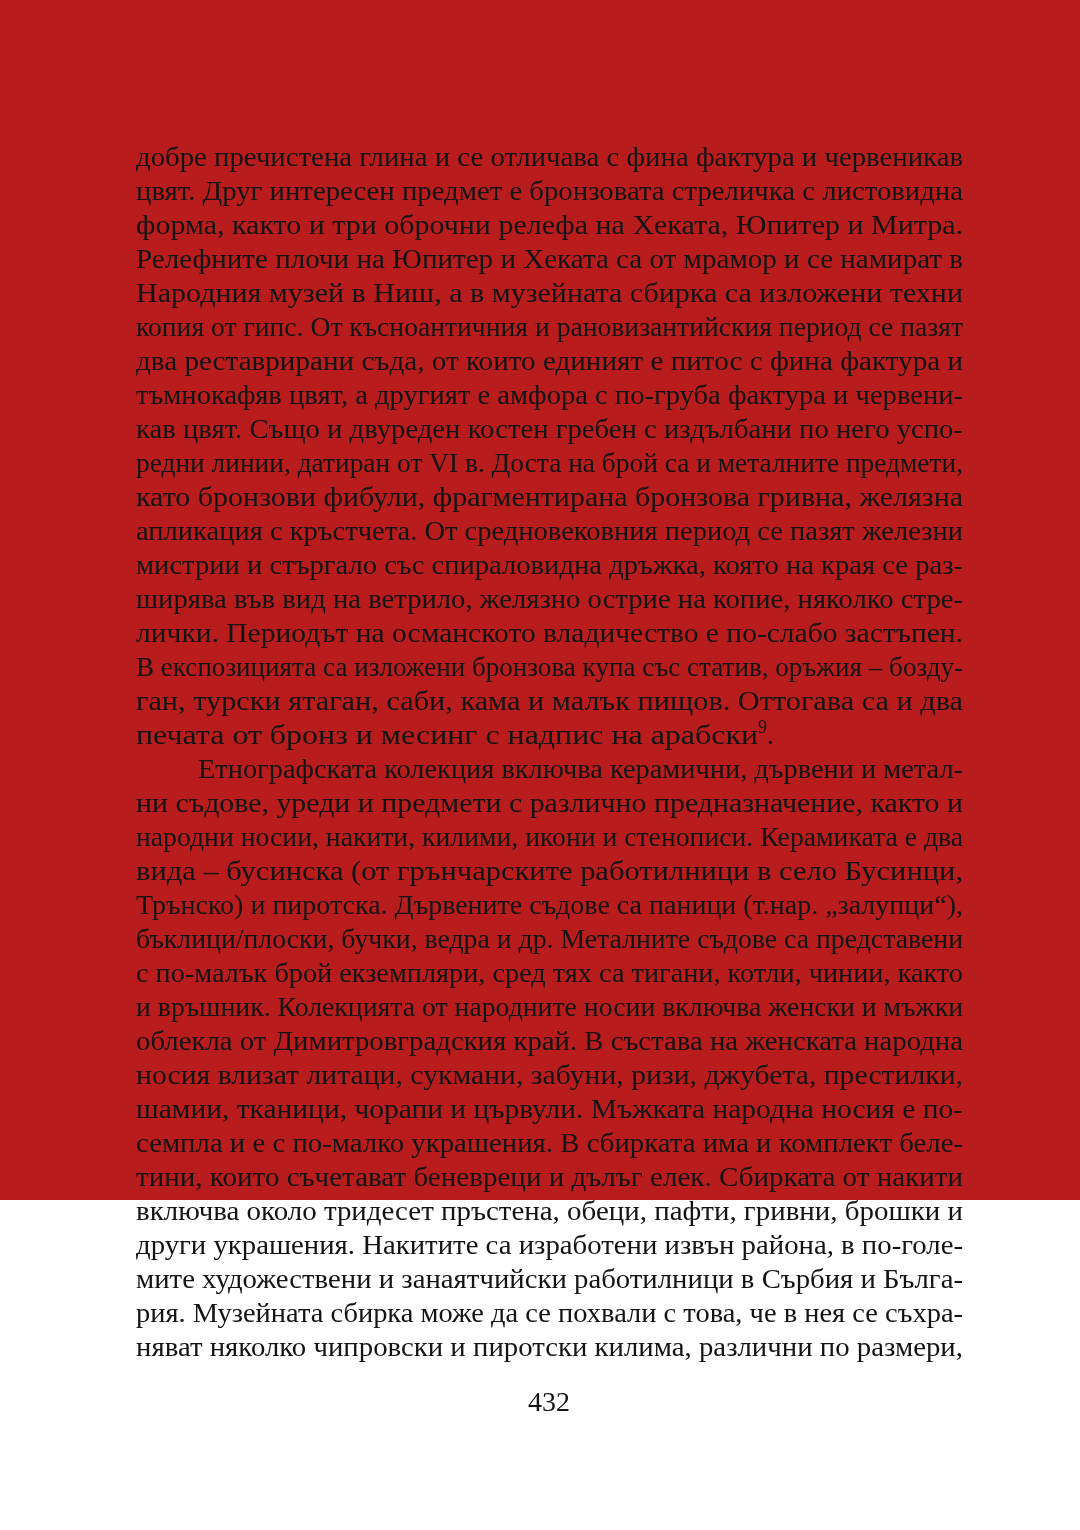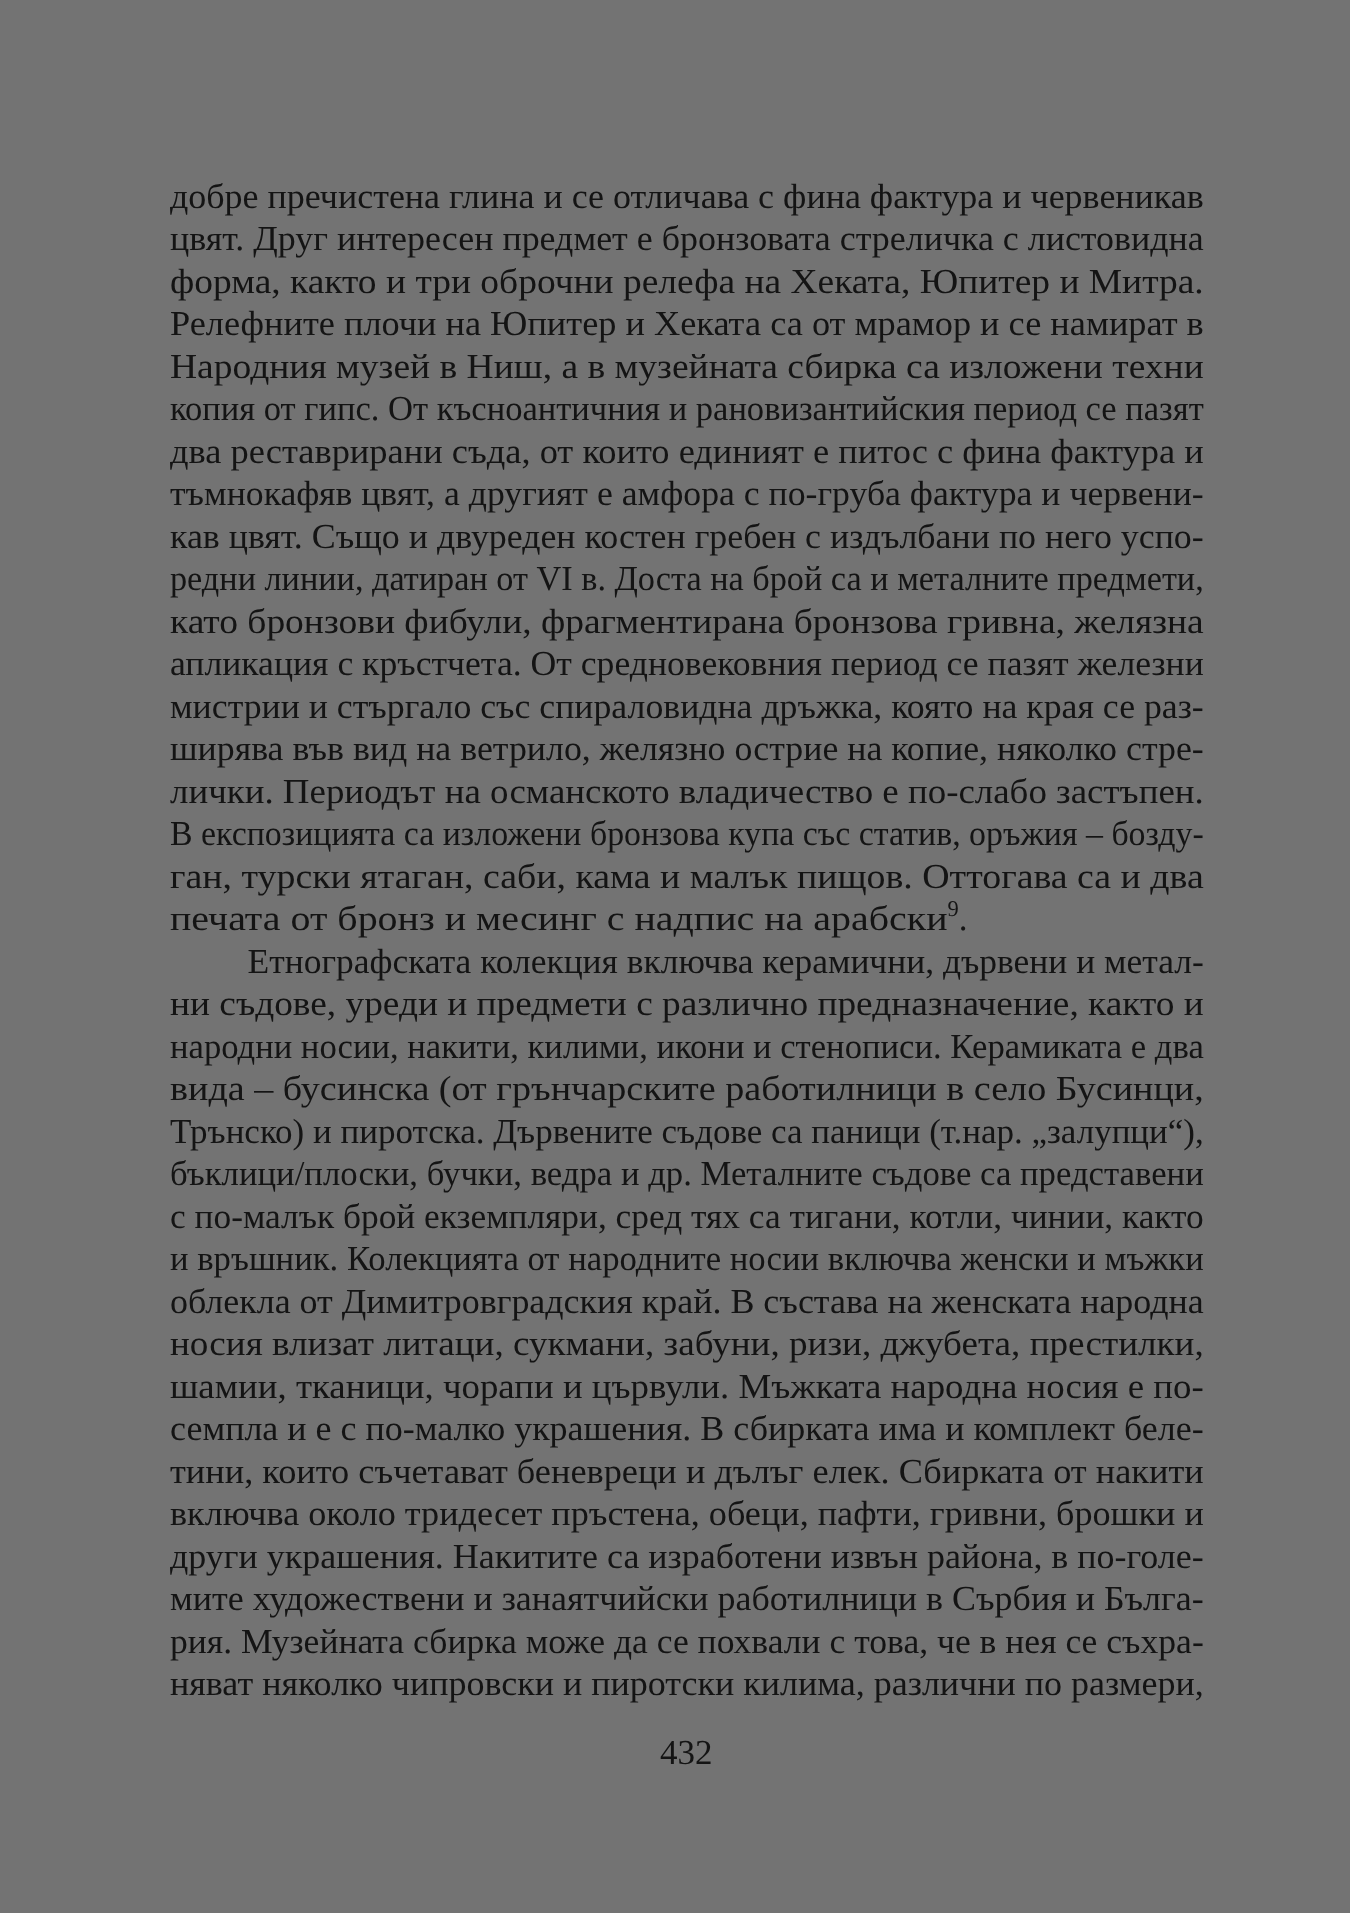--- a/index.html
+++ b/index.html
@@ -6,22 +6,22 @@
     margin: 0;
     padding: 0;
     background: #ffffff;
     width: 1080px;
     height: 1530px;
     overflow: hidden;
   }
   .page {
     position: relative;
     width: 1080px;
-    height: 1530px;
-    background: #737373;
+    height: 1200px;
+    background: #b91c1c;
   }
   svg { display: block; }
   .t {
     font-family: "Liberation Serif", "DejaVu Serif", serif;
     font-size: 28px;
     fill: #141414;
   }
   .sup {
     font-size: 18px;
   }

